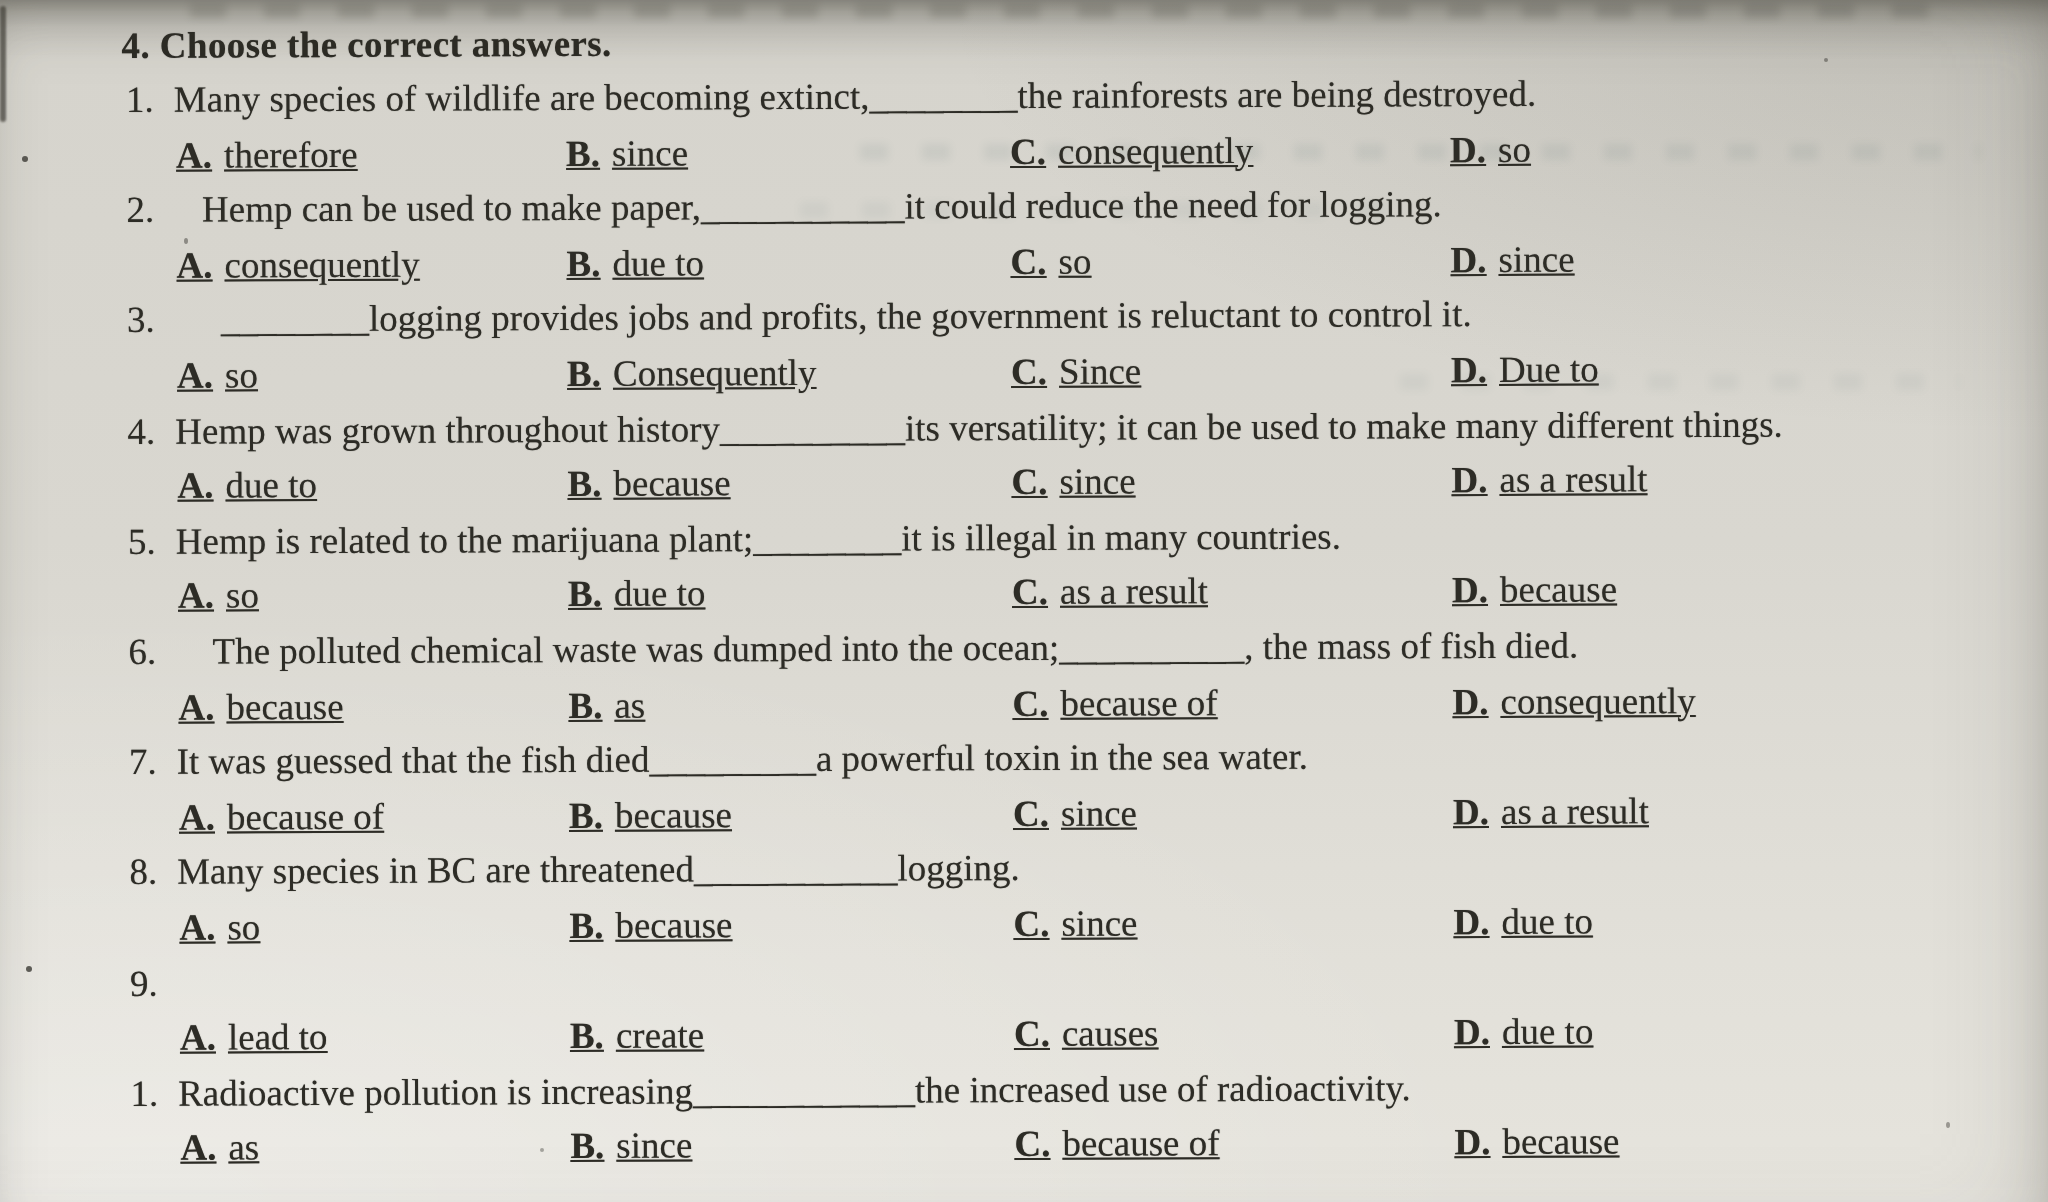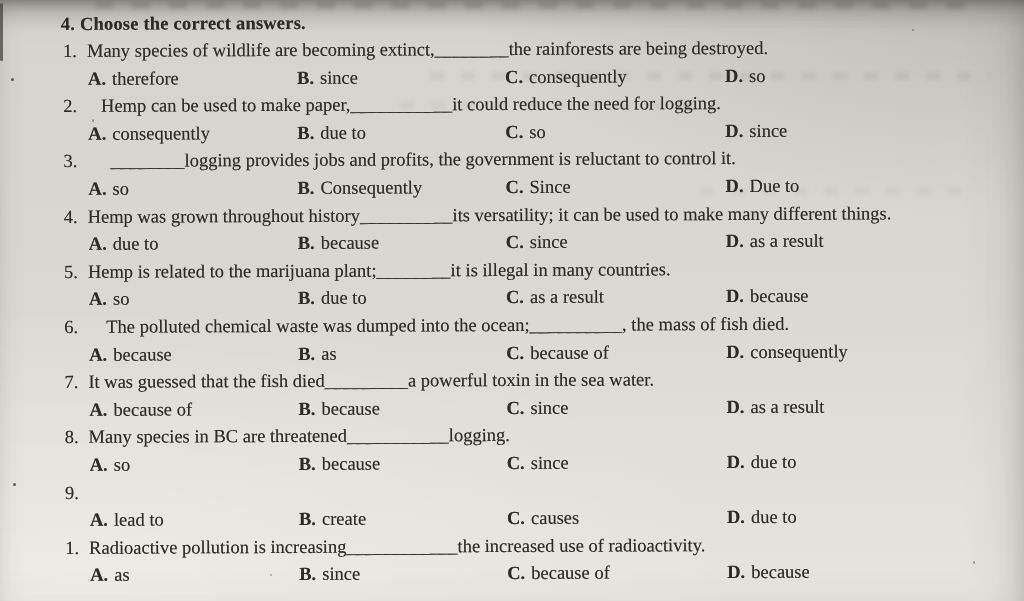--- a/index.html
+++ b/index.html
@@ -29,23 +29,23 @@
     font-size:18.5px;
     text-shadow:0 0 .5px rgba(45,44,38,.55);
   }
   .title{
     margin:8px 0 0 62px;height:28px;line-height:28px;
     font-weight:bold;letter-spacing:.2px;white-space:pre;
   }
   .q-row,.opt-row{position:relative;height:27.6px;line-height:27.6px;white-space:pre;}
   .q-num{position:absolute;left:50px;width:28px;text-align:right;}
   .q-text{position:absolute;left:88px;}
-  .opt{position:absolute;white-space:pre;}
+  .opt{position:absolute;white-space:pre;text-decoration:underline;}
   .opt .opt-letter{font-weight:bold;margin-right:6px;}
-  .opt-0{left:89px}.opt-1{left:298px}.opt-2{left:506px}.opt-3{left:726px}
+  .opt-0{left:89px}.opt-1{left:284px}.opt-2{left:506px}.opt-3{left:726px}
   
   .edge-mark{
     position:absolute;left:0;top:3px;width:3px;height:58px;
     background:#47453e;opacity:.75;filter:blur(.6px);border-radius:2px;
   }
   .ghost{
     position:absolute;height:8px;pointer-events:none;
     background:repeating-linear-gradient(90deg, rgba(58,88,90,.5) 0 14px, rgba(58,88,90,0) 14px 31px);
     filter:blur(2.2px);
   }

